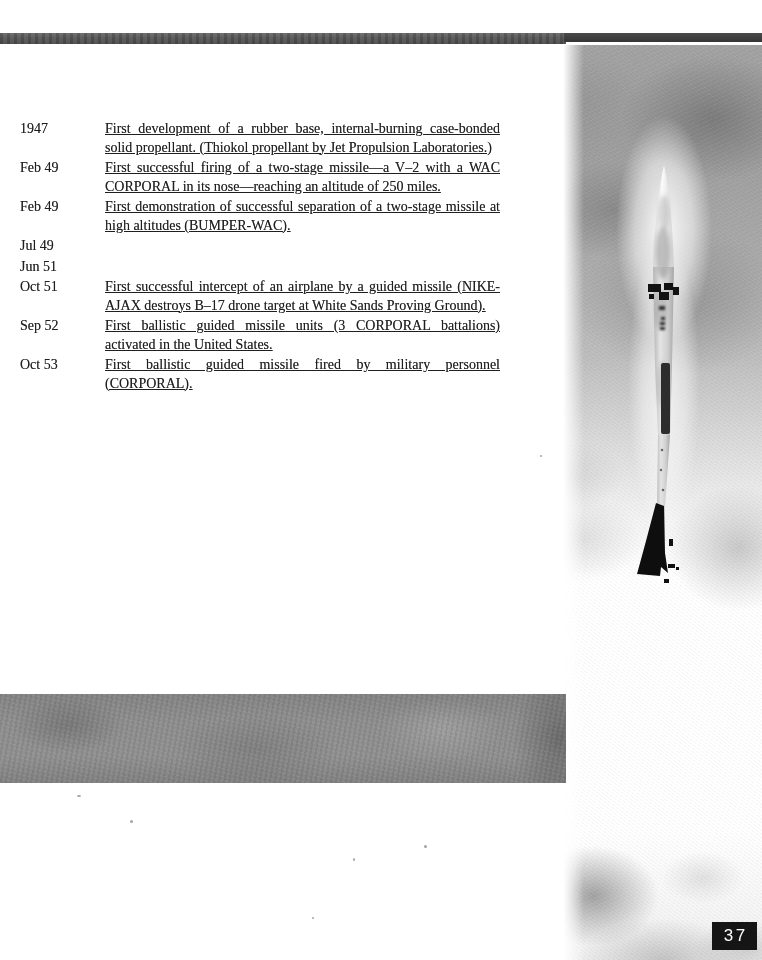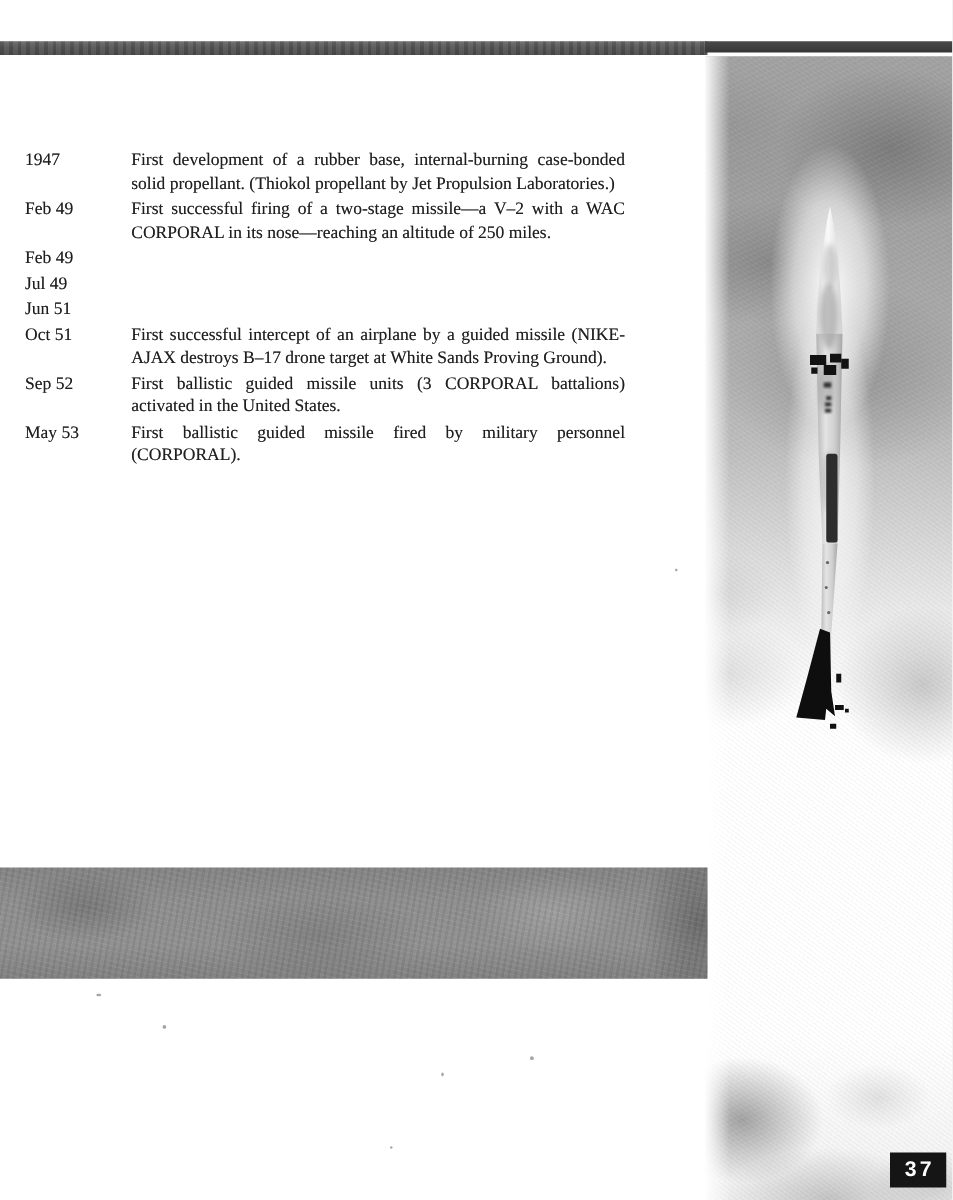--- a/index.html
+++ b/index.html
@@ -19,21 +19,21 @@
     background:linear-gradient(to bottom,#4a4a4a,#353535);
   }
   
   .timeline{
     position:absolute;left:20px;top:120px;width:480px;
     font-size:14px;line-height:18.5px;
     text-shadow:0 0 .4px rgba(20,20,20,.55);
   }
   .entry{display:flex;margin-bottom:2px;}
   .entry-date{flex:0 0 85px;white-space:nowrap;}
-  .entry-text{flex:1;text-align:justify;}
+  .entry-text{flex:1;text-align:justify;text-decoration:underline;}
   
   .photo{
     position:absolute;left:564px;top:45px;width:198px;height:915px;
     background:
       linear-gradient(to right, rgba(255,255,255,.95), rgba(255,255,255,0) 10%),
       repeating-linear-gradient(37deg, rgba(0,0,0,.03) 0 1px, rgba(0,0,0,0) 1px 3px),
       repeating-linear-gradient(-24deg, rgba(255,255,255,.05) 0 1px, rgba(0,0,0,0) 1px 4px),
       radial-gradient(90px 70px at 15% 93%, rgba(105,105,105,.60), rgba(0,0,0,0) 72%),
       radial-gradient(120px 60px at 50% 100%, rgba(150,150,150,.50), rgba(0,0,0,0) 70%),
       radial-gradient(70px 40px at 92% 99%, rgba(170,170,170,.45), rgba(0,0,0,0) 75%),
@@ -59,21 +59,21 @@
       radial-gradient(90px 45px at 78% 40%, rgba(255,255,255,.13), rgba(0,0,0,0) 70%),
       radial-gradient(60px 80px at 99% 50%, rgba(50,50,50,.38), rgba(0,0,0,0) 80%),
       linear-gradient(to bottom,#858585,#8f8f8f 30%,#919191 70%,#828282);
   }
   
   .pagenum{
     position:absolute;left:712px;top:922px;width:45px;height:28px;
     background:#151515;color:#ffffff;
     display:flex;align-items:center;justify-content:center;
     font-family:"Liberation Sans","DejaVu Sans",sans-serif;
-    font-weight:bold;font-size:17px;letter-spacing:2.5px;text-indent:2.5px;
+    font-weight:normal;font-size:17px;letter-spacing:2.5px;text-indent:2.5px;
   }
   
   .speck{position:absolute;background:#5a5a5a;border-radius:50%;opacity:.55;}
   .s1{left:77px;top:795px;width:4px;height:2px;}
   .s2{left:130px;top:820px;width:3px;height:3px;}
   .s3{left:353px;top:858px;width:2px;height:3px;}
   .s4{left:312px;top:917px;width:2px;height:2px;}
   .s5{left:424px;top:845px;width:3px;height:3px;}
   .s6{left:540px;top:455px;width:2px;height:2px;}
 </style>
@@ -89,37 +89,38 @@
     <div class="entry">
       <div class="entry-date">1947</div>
       <div class="entry-text">First development of a rubber base, internal-burning case-bonded solid propellant.  (Thiokol propellant by Jet Propulsion Laboratories.)</div>
     </div>
     <div class="entry">
       <div class="entry-date">Feb 49</div>
       <div class="entry-text">First successful firing of a two-stage missile—a V–2 with a WAC CORPORAL in its nose—reaching an altitude of 250 miles.</div>
     </div>
     <div class="entry">
       <div class="entry-date">Feb 49</div>
+      <div class="entry-text">First demonstration of successful separation of a two-stage missile at high altitudes (BUMPER-WAC).</div>
     </div>
     <div class="entry">
       <div class="entry-date">Jul 49</div>
     </div>
     <div class="entry">
       <div class="entry-date">Jun 51</div>
     </div>
     <div class="entry">
       <div class="entry-date">Oct 51</div>
       <div class="entry-text">First successful intercept of an airplane by a guided missile (NIKE-AJAX destroys B–17 drone target at White Sands Proving Ground).</div>
     </div>
     <div class="entry">
       <div class="entry-date">Sep 52</div>
       <div class="entry-text">First ballistic guided missile units (3 CORPORAL battalions) activated in the United States.</div>
     </div>
     <div class="entry">
-      <div class="entry-date">May 53</div>
+      <div class="entry-date">Oct 53</div>
       <div class="entry-text">First ballistic guided missile fired by military personnel (CORPORAL).</div>
     </div>
   </main>
 
   <figure class="photo" style="margin:0">
     <svg width="198" height="915" viewBox="0 0 198 915">
       <defs>
         <radialGradient id="halo" cx="50%" cy="50%" r="50%">
           <stop offset="0%" stop-color="#ffffff" stop-opacity="0.95"></stop>
           <stop offset="60%" stop-color="#ffffff" stop-opacity="0.55"></stop>

